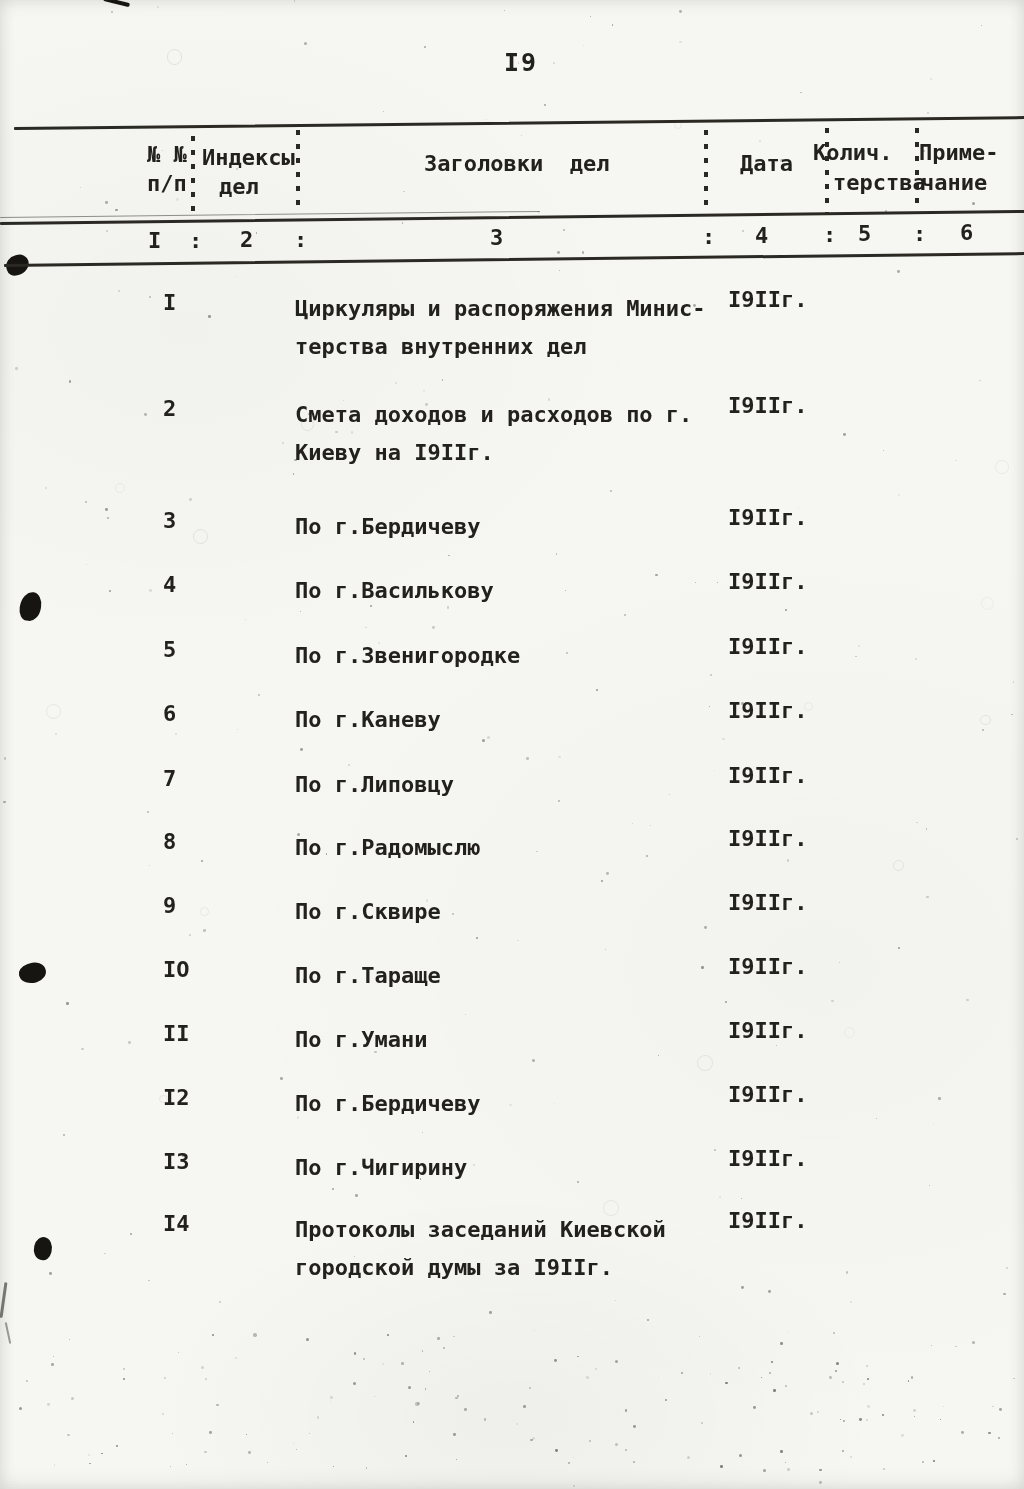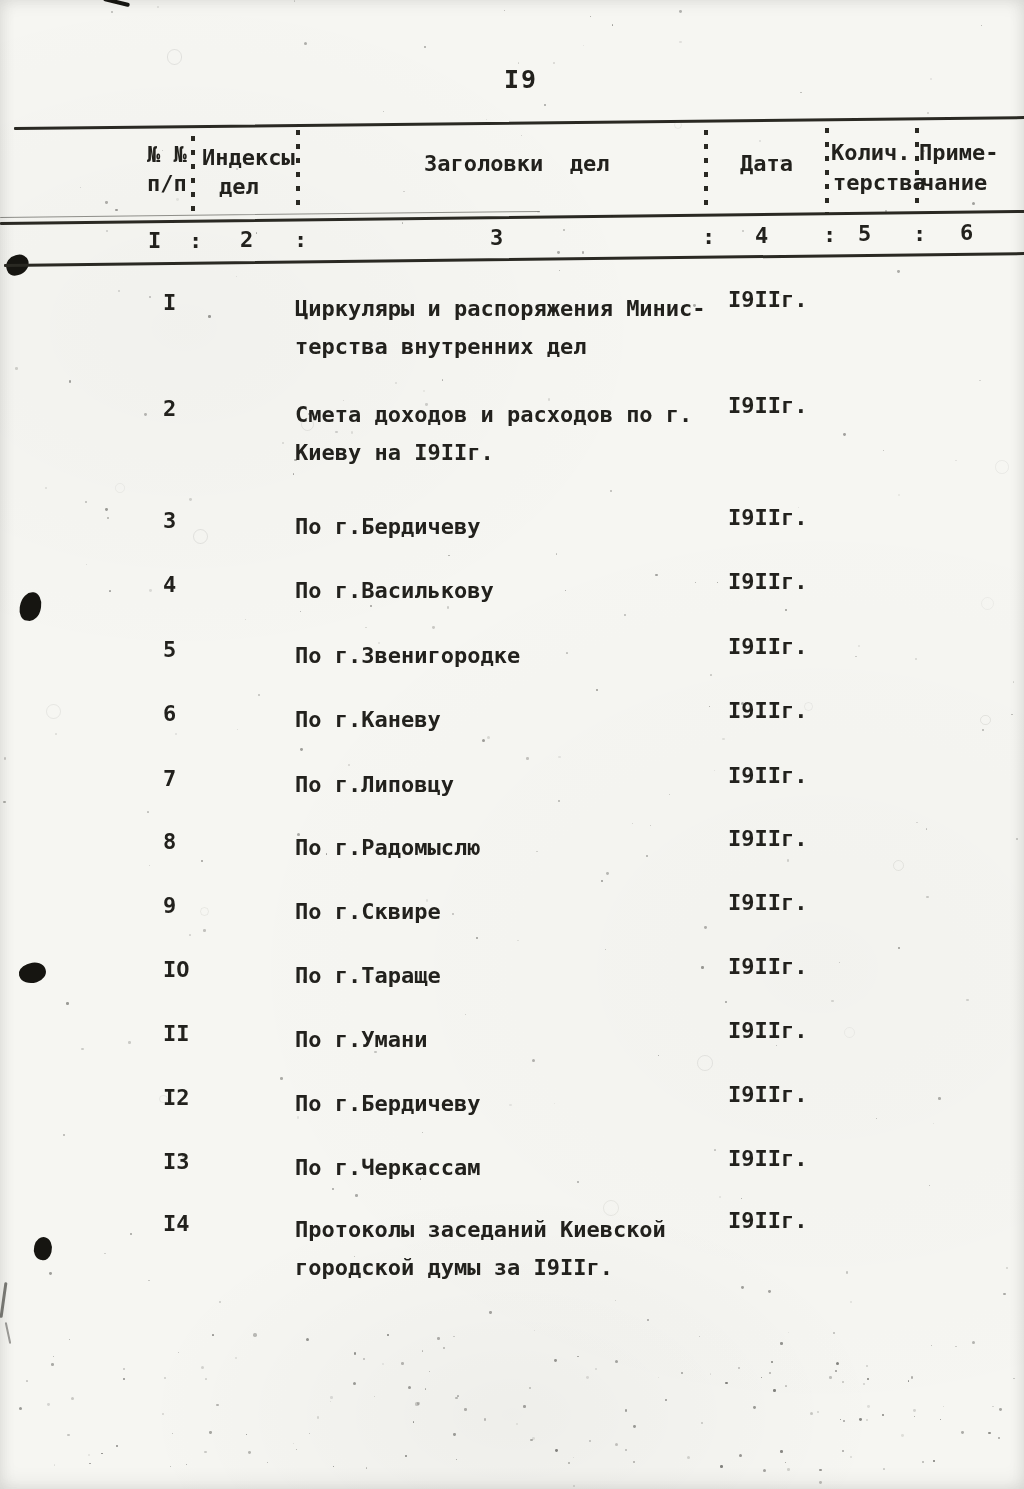--- a/index.html
+++ b/index.html
@@ -16,21 +16,21 @@
       radial-gradient(ellipse 900px 700px at 80% 65%, rgba(0,0,0,0.015), transparent 70%),
       radial-gradient(ellipse 500px 300px at 50% 95%, rgba(0,0,0,0.03), transparent 75%),
       #f6f6f2;
     box-shadow:
       inset 0 6px 16px rgba(0,0,0,.045),
       inset 6px 0 14px rgba(0,0,0,.035),
       inset -6px 0 14px rgba(0,0,0,.03),
       inset 0 -8px 18px rgba(0,0,0,.05);
   }
   .txt{position:absolute;font-size:22px;line-height:24px;white-space:pre;color:#22211d;}
-  .page-num{position:absolute;left:504px;top:65px;font-size:25px;letter-spacing:2px;}
+  .page-num{position:absolute;left:504px;top:48px;font-size:25px;letter-spacing:2px;}
   .line{position:absolute;background:#2a2923;transform-origin:0 50%;border-radius:1px;}
   .vsep{
     position:absolute;width:4px;
     background:repeating-linear-gradient(to bottom,#2a2923 0 5px,transparent 5px 14px);
   }
   .row{position:absolute;left:0;width:1024px;height:10px;}
   .row .num{position:absolute;left:163px;top:0;font-size:22px;white-space:pre;}
   .row .title{
     position:absolute;left:295px;top:0;width:430px;
     font-size:22px;line-height:38px;white-space:pre-line;
@@ -66,21 +66,21 @@
   <div class="vsep" style="left:704px;top:130px;height:84px;"></div>
   <div class="vsep" style="left:825px;top:128px;height:86px;"></div>
   <div class="vsep" style="left:915px;top:128px;height:86px;"></div>
 
   <div class="txt" style="left:147px;top:143px;">№ №</div>
   <div class="txt" style="left:147px;top:172px;">п/п</div>
   <div class="txt" style="left:202px;top:146px;">Индексы</div>
   <div class="txt" style="left:219px;top:175px;">дел</div>
   <div class="txt" style="left:424px;top:152px;">Заголовки  дел</div>
   <div class="txt" style="left:740px;top:152px;">Дата</div>
-  <div class="txt" style="left:831px;top:141px;">Колич.</div>
+  <div class="txt" style="left:813px;top:141px;">Колич.</div>
   <div class="txt" style="left:833px;top:171px;">терства</div>
   <div class="txt" style="left:919px;top:141px;">Приме-</div>
   <div class="txt" style="left:921px;top:171px;">чание</div>
 
   <div class="txt" style="left:148px;top:229px;">I</div>
   <div class="txt" style="left:189px;top:229px;">:</div>
   <div class="txt" style="left:240px;top:228px;">2</div>
   <div class="txt" style="left:294px;top:228px;">:</div>
   <div class="txt" style="left:490px;top:226px;">3</div>
   <div class="txt" style="left:702px;top:225px;">:</div>
@@ -147,21 +147,21 @@
     <div class="title">По г.Умани</div>
     <div class="date">I9IIг.</div>
   </div>
   <div class="row" style="top:1085px;">
     <div class="num">I2</div>
     <div class="title">По г.Бердичеву</div>
     <div class="date">I9IIг.</div>
   </div>
   <div class="row" style="top:1149px;">
     <div class="num">I3</div>
-    <div class="title">По г.Черкассам</div>
+    <div class="title">По г.Чигирину</div>
     <div class="date">I9IIг.</div>
   </div>
   <div class="row" style="top:1211px;">
     <div class="num">I4</div>
     <div class="title">Протоколы заседаний Киевской
 городской думы за I9IIг.</div>
     <div class="date">I9IIг.</div>
   </div>
 
   <div id="speckles">

